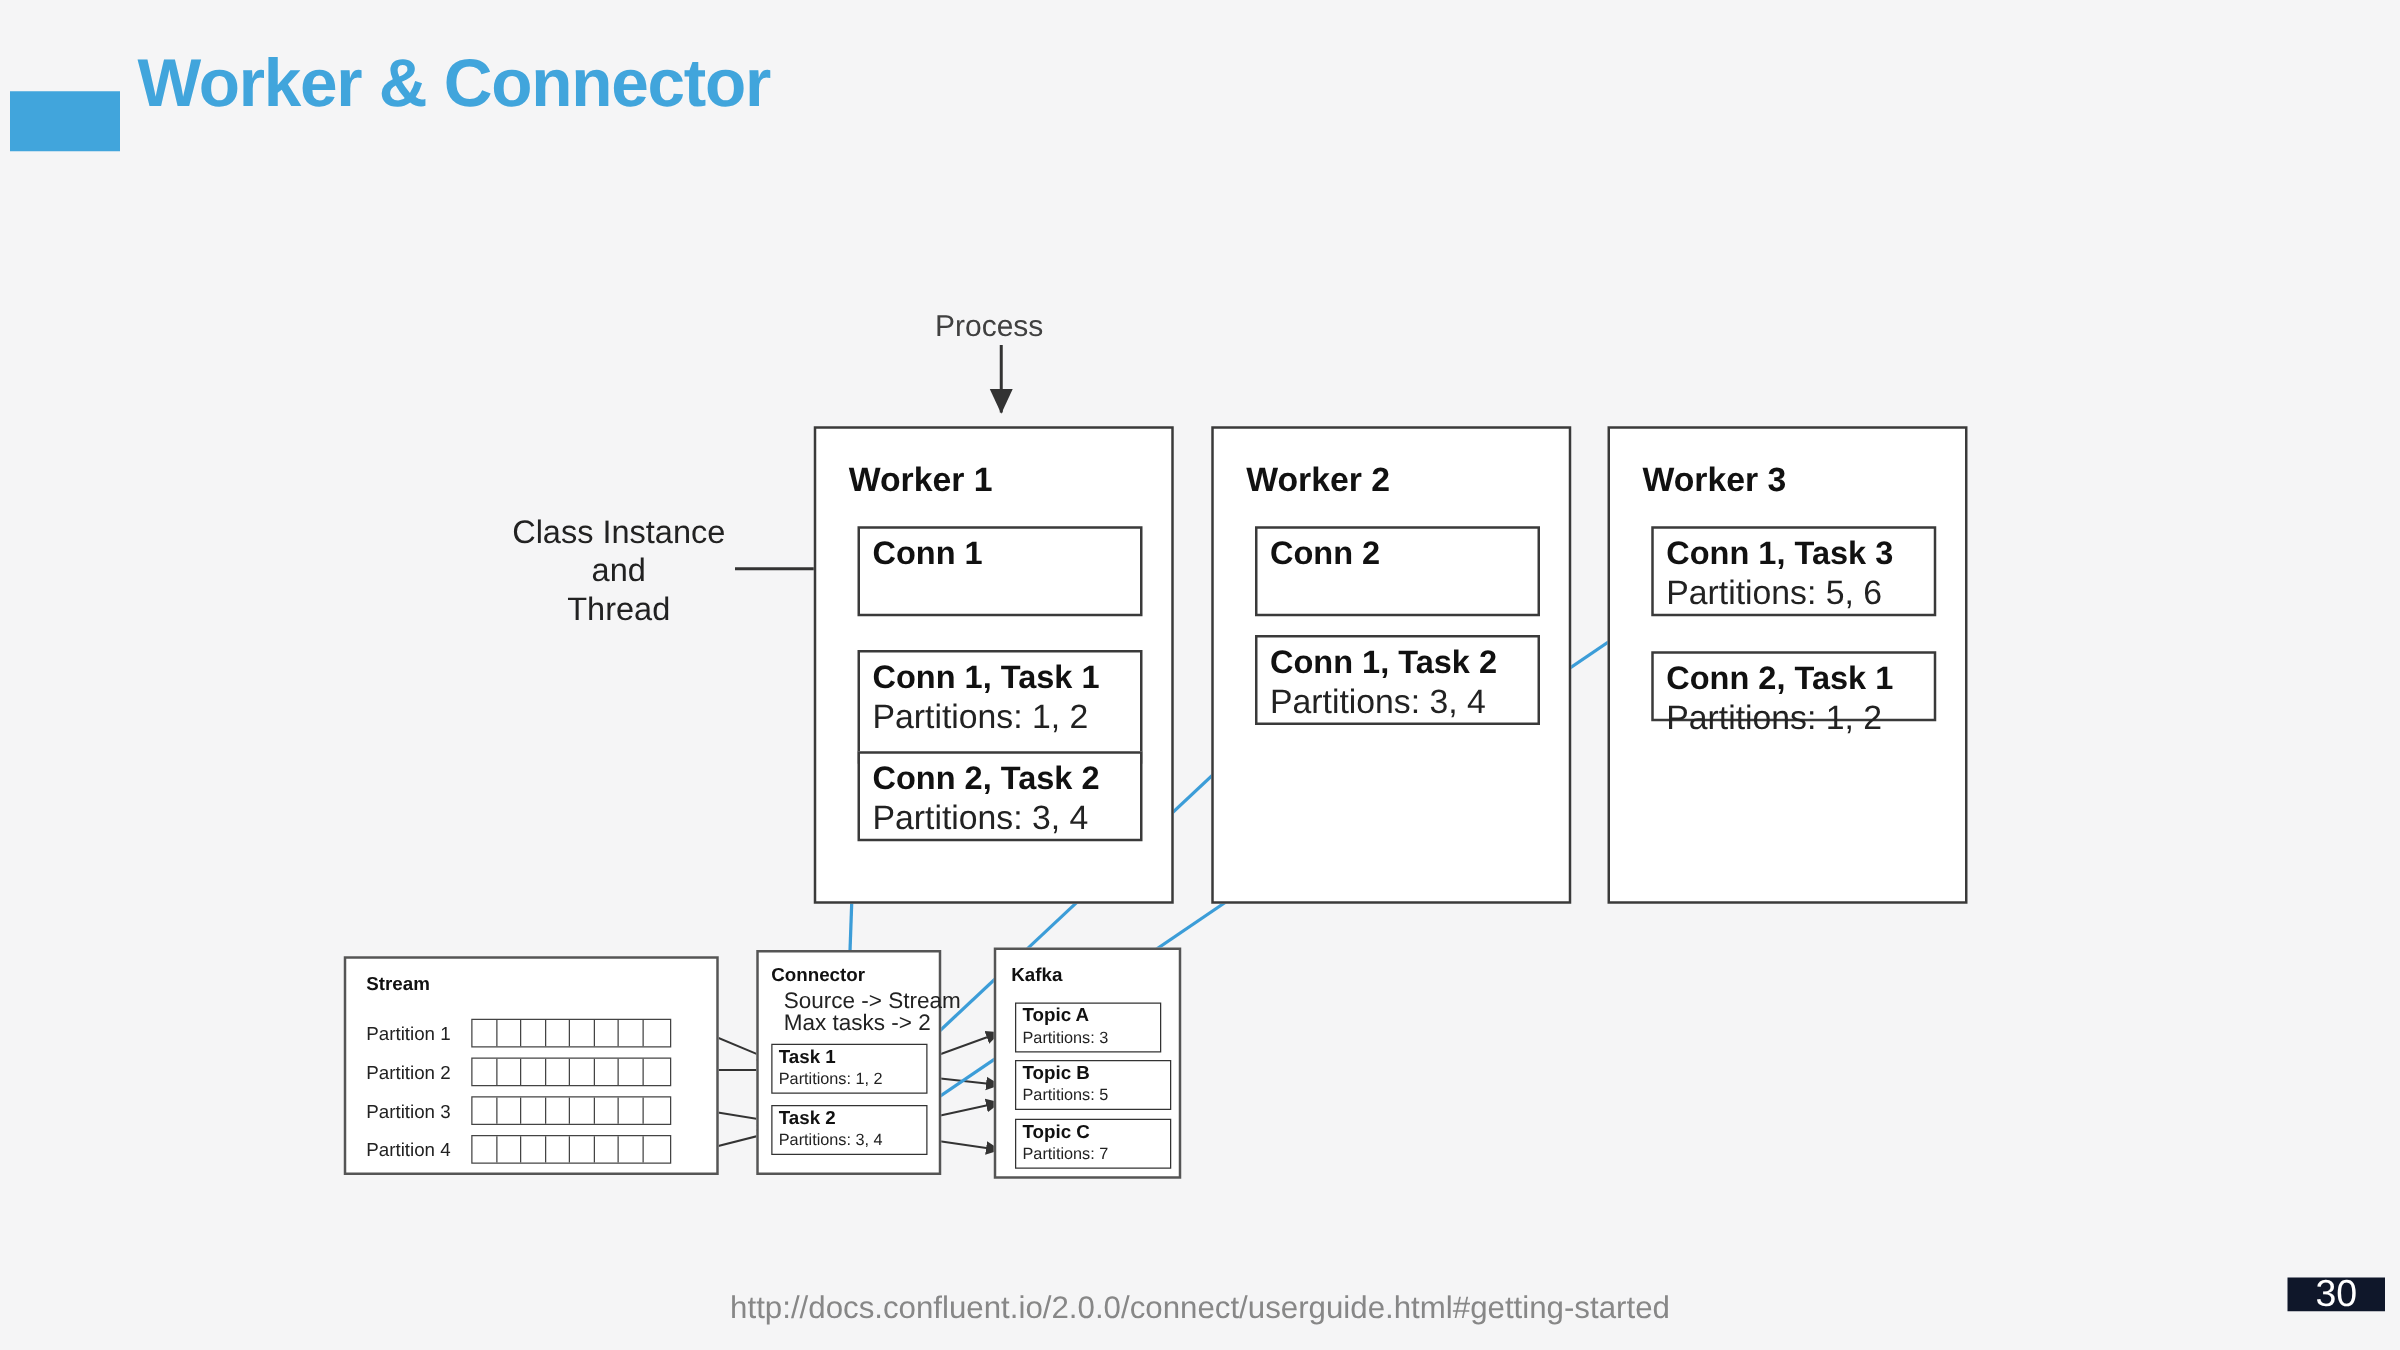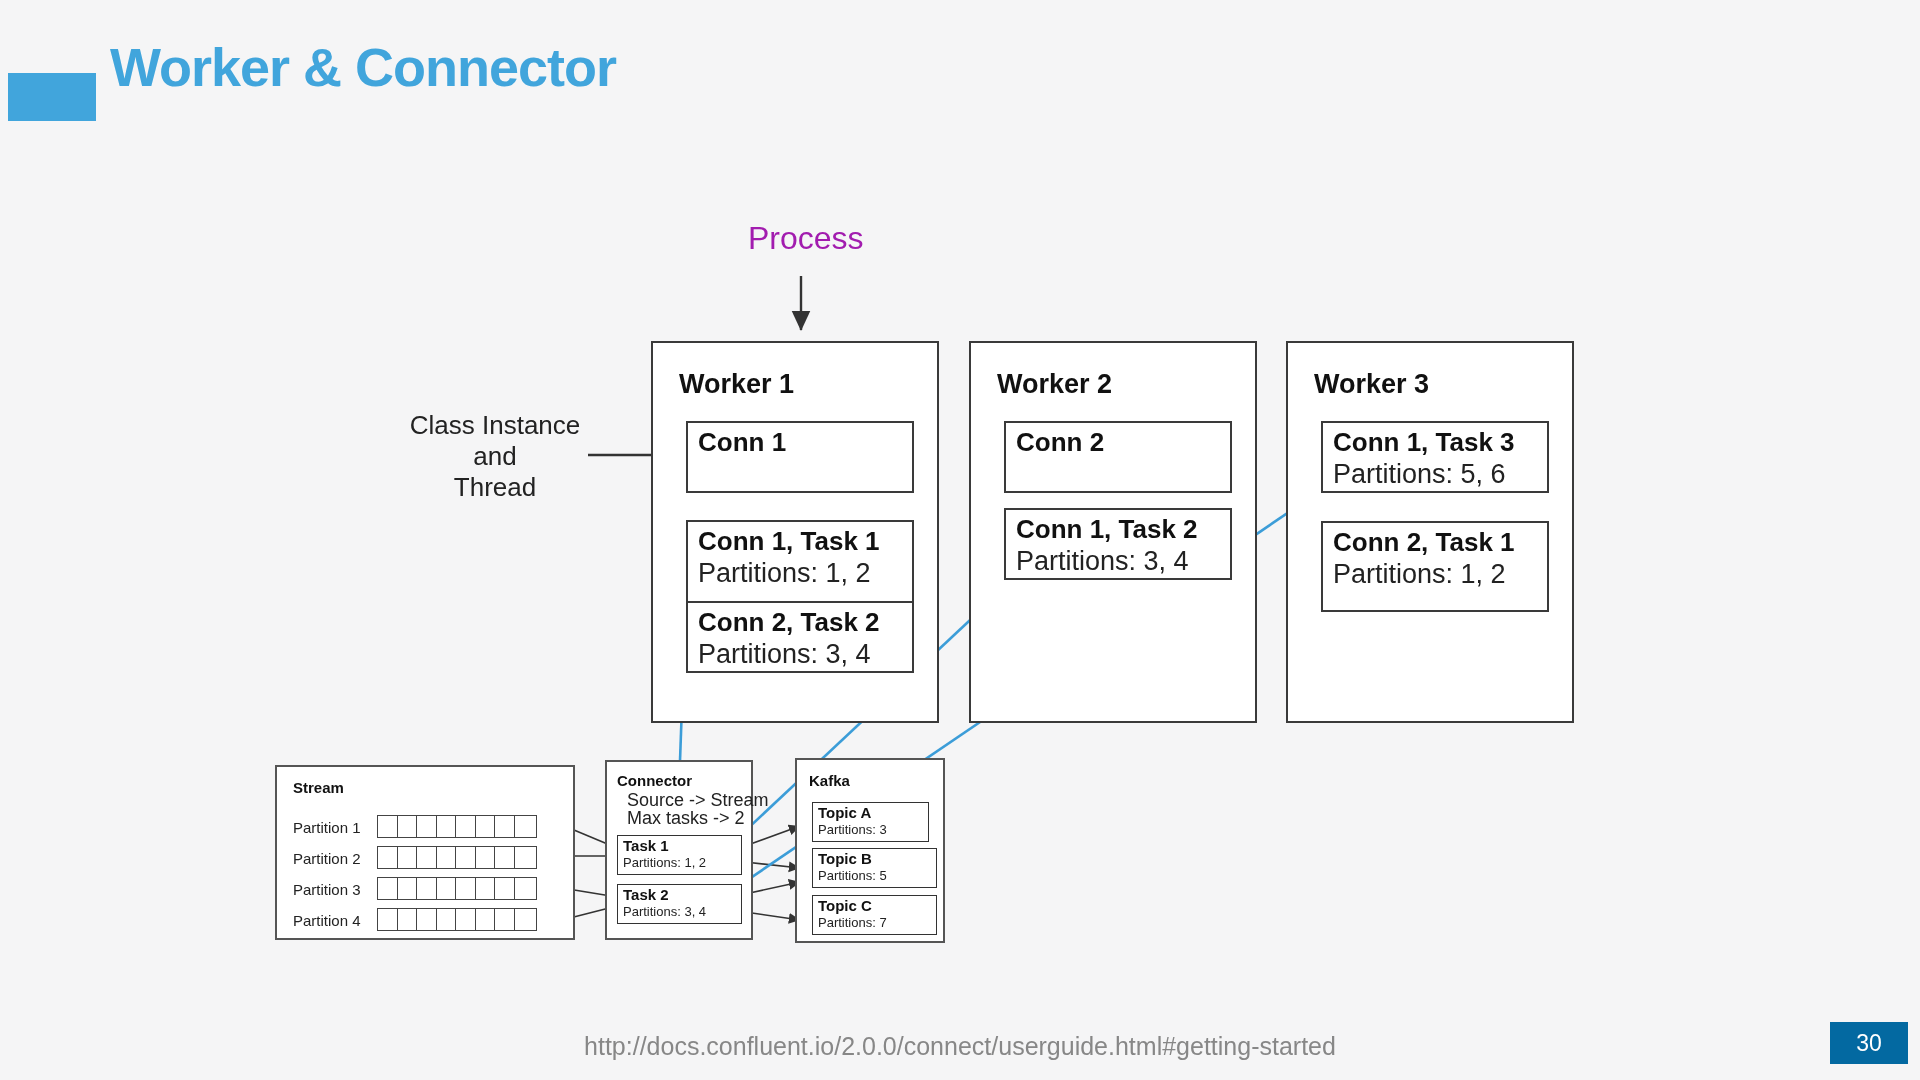--- a/index.html
+++ b/index.html
@@ -58,23 +58,23 @@
     top: 0;
     width: 1920px;
     height: 1080px;
     pointer-events: none;
   }
 
   .abs { position: absolute; }
 
   
   #process-label {
-    left: 748px; top: 220px;
-    font-size: 32px;
-    color: #a21caf;
+    left: 748px; top: 248px;
+    font-size: 24px;
+    color: #404040;
     white-space: nowrap;
   }
   #class-instance-label {
     left: 400px; top: 410px;
     width: 190px;
     text-align: center;
     font-size: 26px;
     line-height: 31px;
     color: #222;
   }
@@ -188,24 +188,24 @@
     width: 1920px;
     text-align: center;
     font-size: 25px;
     color: #878787;
   }
   #slide-number-badge {
     position: absolute;
     right: 12px;
     top: 1022px;
     width: 78px;
-    height: 42px;
-    background: #0369a1;
+    height: 27px;
+    background: #0f172a;
     color: #ffffff;
-    font-size: 23px;
+    font-size: 30px;
     display: flex;
     align-items: center;
     justify-content: center;
   }
 </style>
 </head>
 <body>
 
 <div id="title-bar">
   <div id="title-bullet"></div>
@@ -292,21 +292,21 @@
   </div>
 
   <div class="abs worker-box" style="left:1286px; top:341px; width:288px; height:382px;">
     <div class="worker-title">Worker 3</div>
 
     <div class="inner-box" style="left:33px; top:78px; width:228px; height:72px;">
       <div class="inner-title">Conn 1, Task 3</div>
       <div class="inner-sub">Partitions: 5, 6</div>
     </div>
 
-    <div class="inner-box" style="left:33px; top:178px; width:228px; height:91px;">
+    <div class="inner-box" style="left:33px; top:178px; width:228px; height:56px;">
       <div class="inner-title">Conn 2, Task 1</div>
       <div class="inner-sub">Partitions: 1, 2</div>
     </div>
   </div>
 
   <div class="panel" style="left:275px; top:765px; width:300px; height:175px;">
     <div class="panel-title" style="left:16px; top:12px;">Stream</div>
 
     <div class="part-label" style="left:16px; top:52px;">Partition 1</div>
     <div class="cellrow" style="left:100px; top:48px; width:160px; height:23px;">

